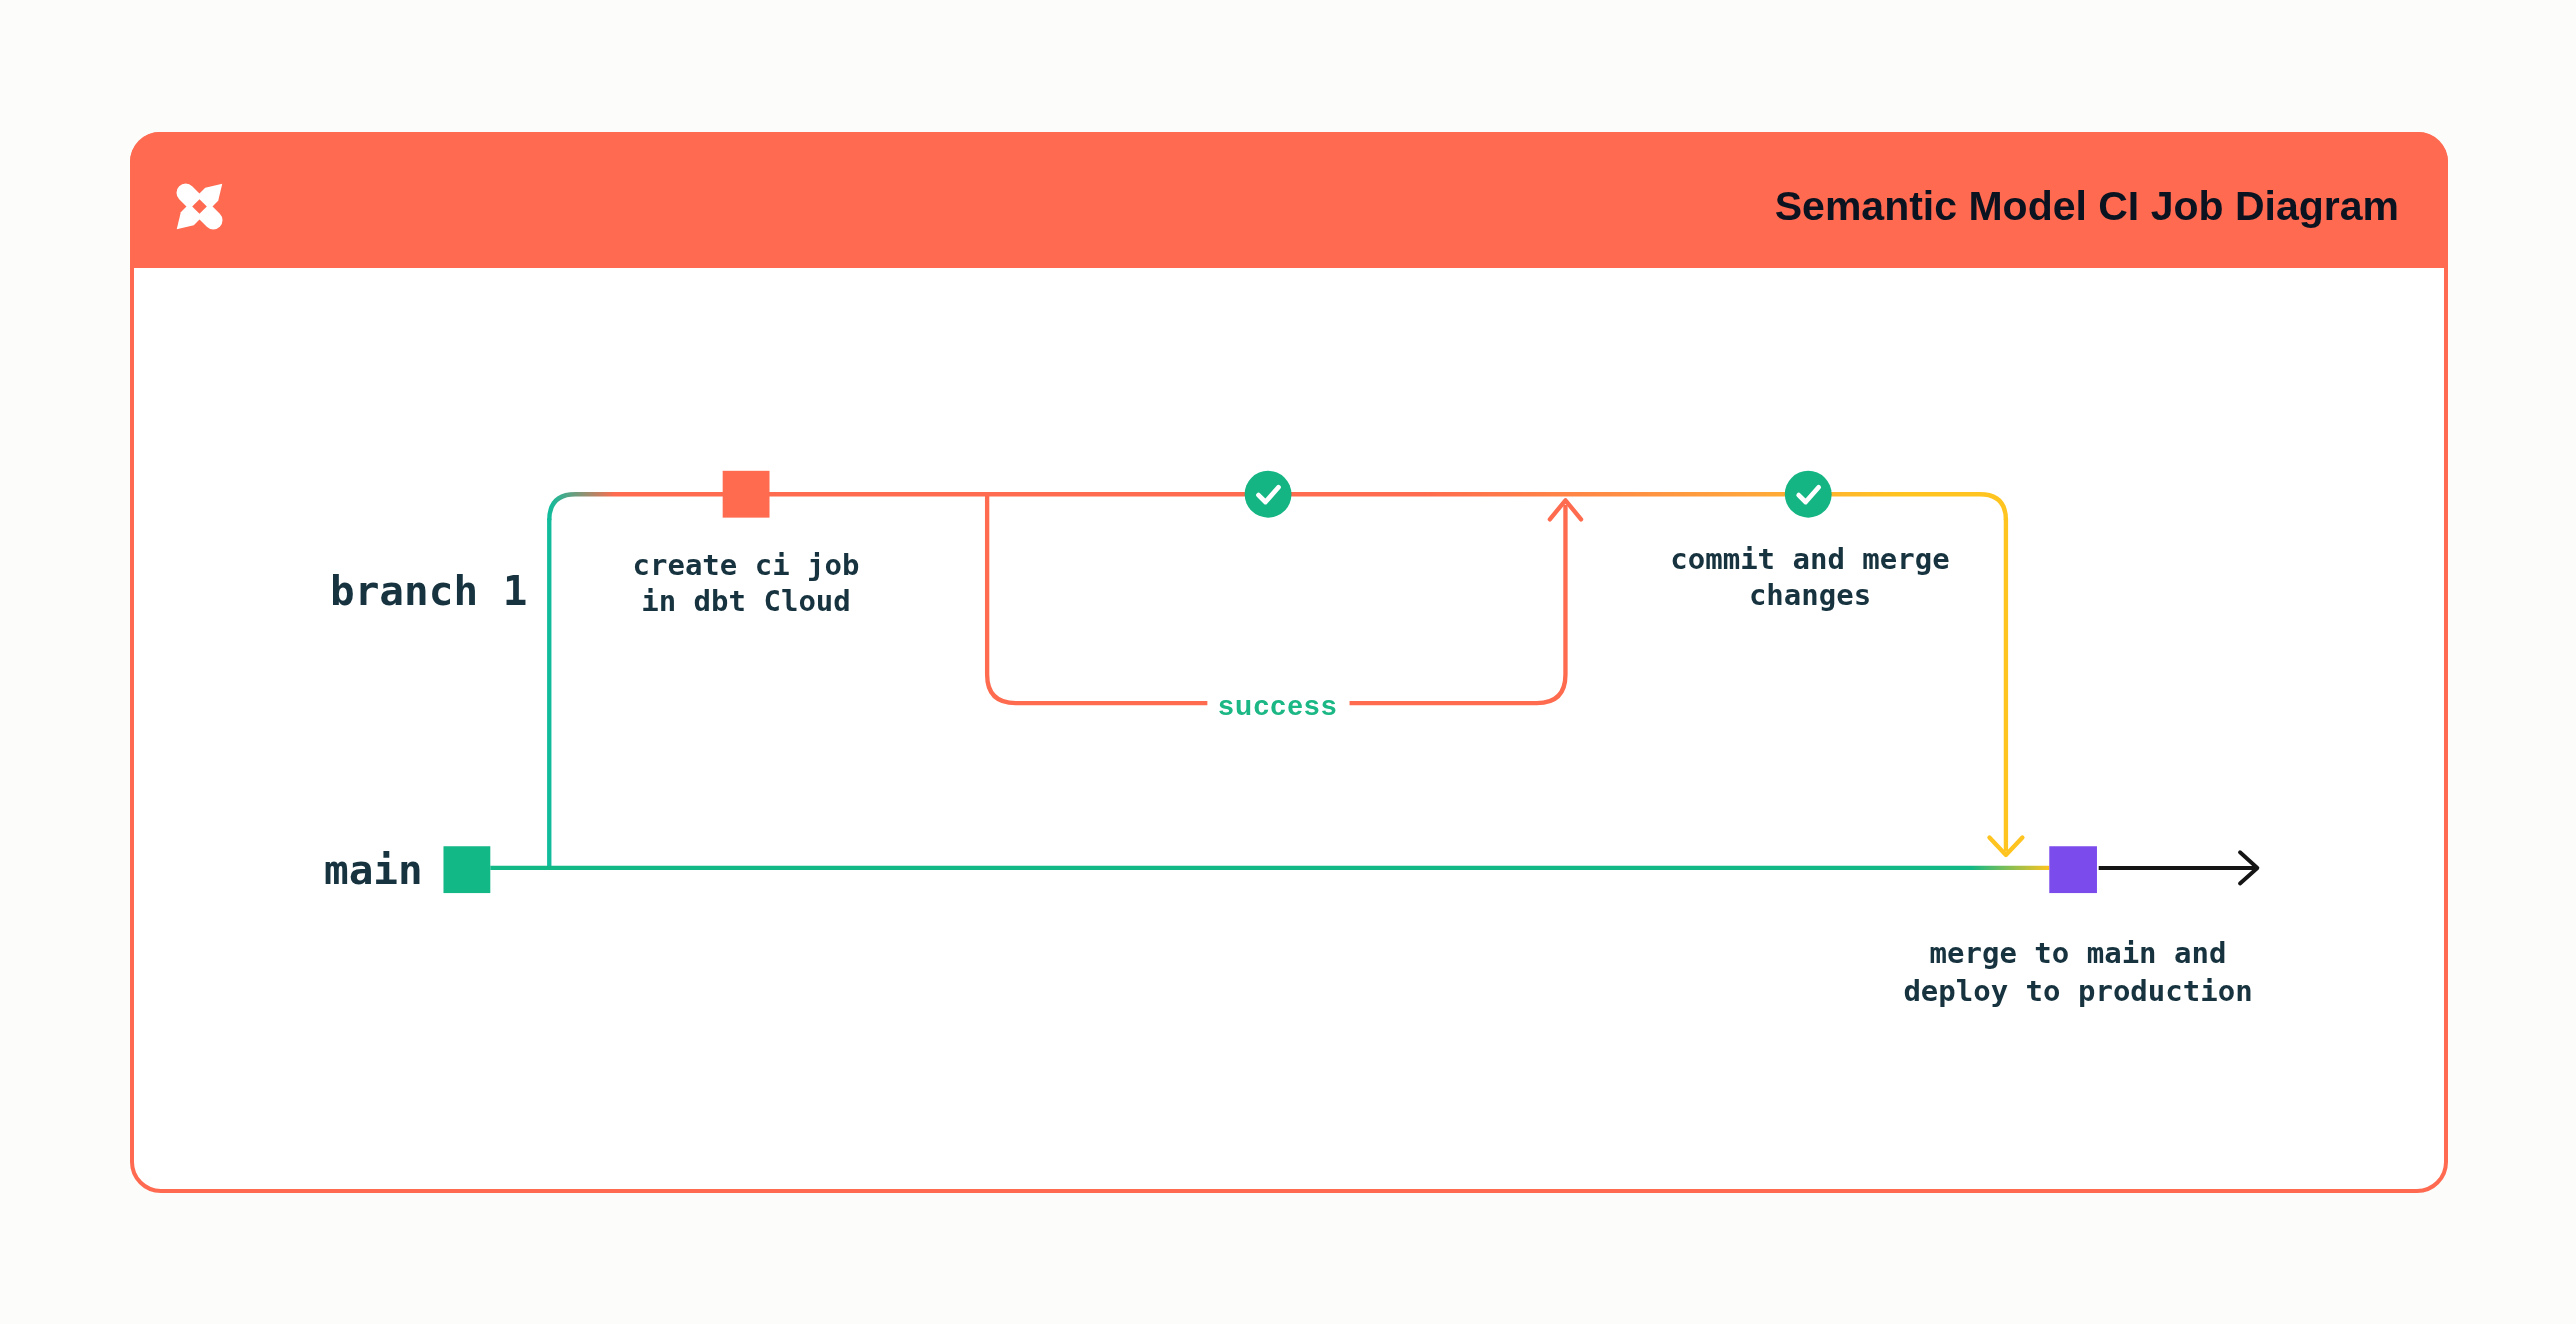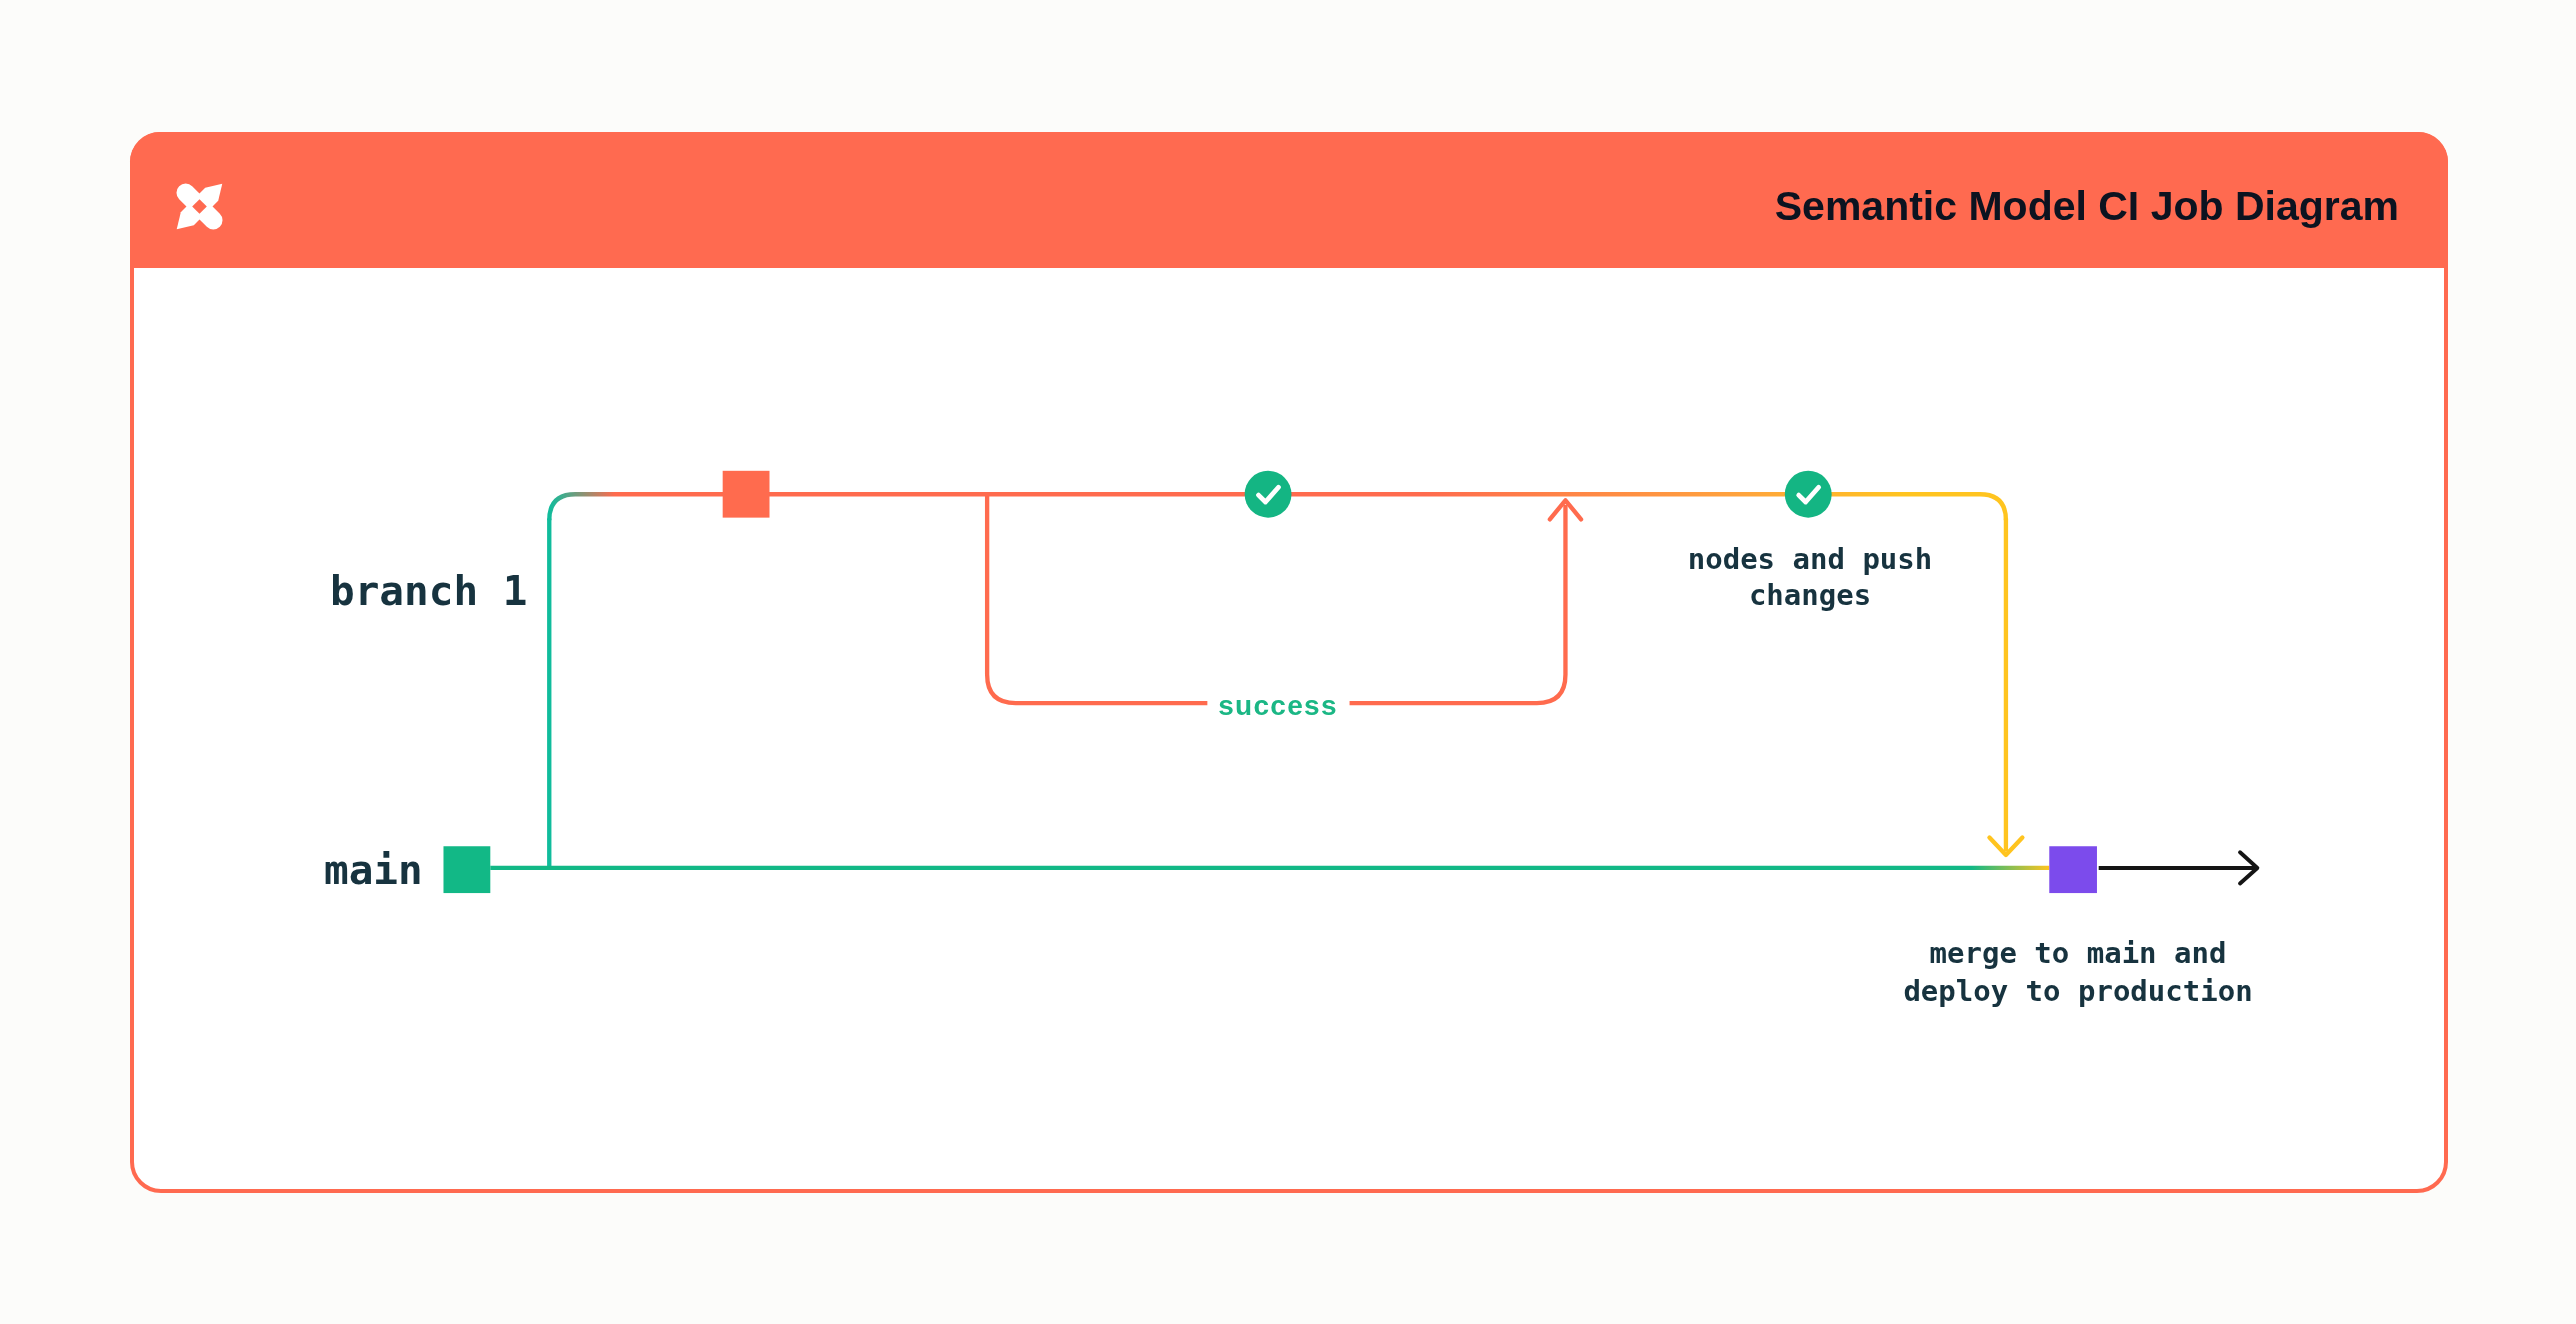--- a/index.html
+++ b/index.html
@@ -109,24 +109,28 @@
     </g>
   </svg>
 
   <div class="lane-label" style="left:330px;top:591px;">
     <span>branch 1</span>
   </div>
   <div class="lane-label" style="left:324px;top:870px;">
     <span>main</span>
   </div>
 
+  <div class="node-text" style="left:746px;top:583px;">
+    <div>create ci job</div>
+    <div>in dbt Cloud</div>
+  </div>
 
 
   <div class="node-text" style="left:1810px;top:577px;">
-    <div>nodes and push</div>
+    <div>commit and merge</div>
     <div>changes</div>
   </div>
 
   <div class="node-text wide" style="left:2078px;top:972px;">
     <div>merge to main and</div>
     <div>deploy to production</div>
   </div>
 
   <div class="success-label" style="left:1278px;top:706px;">
     <span>success</span>

